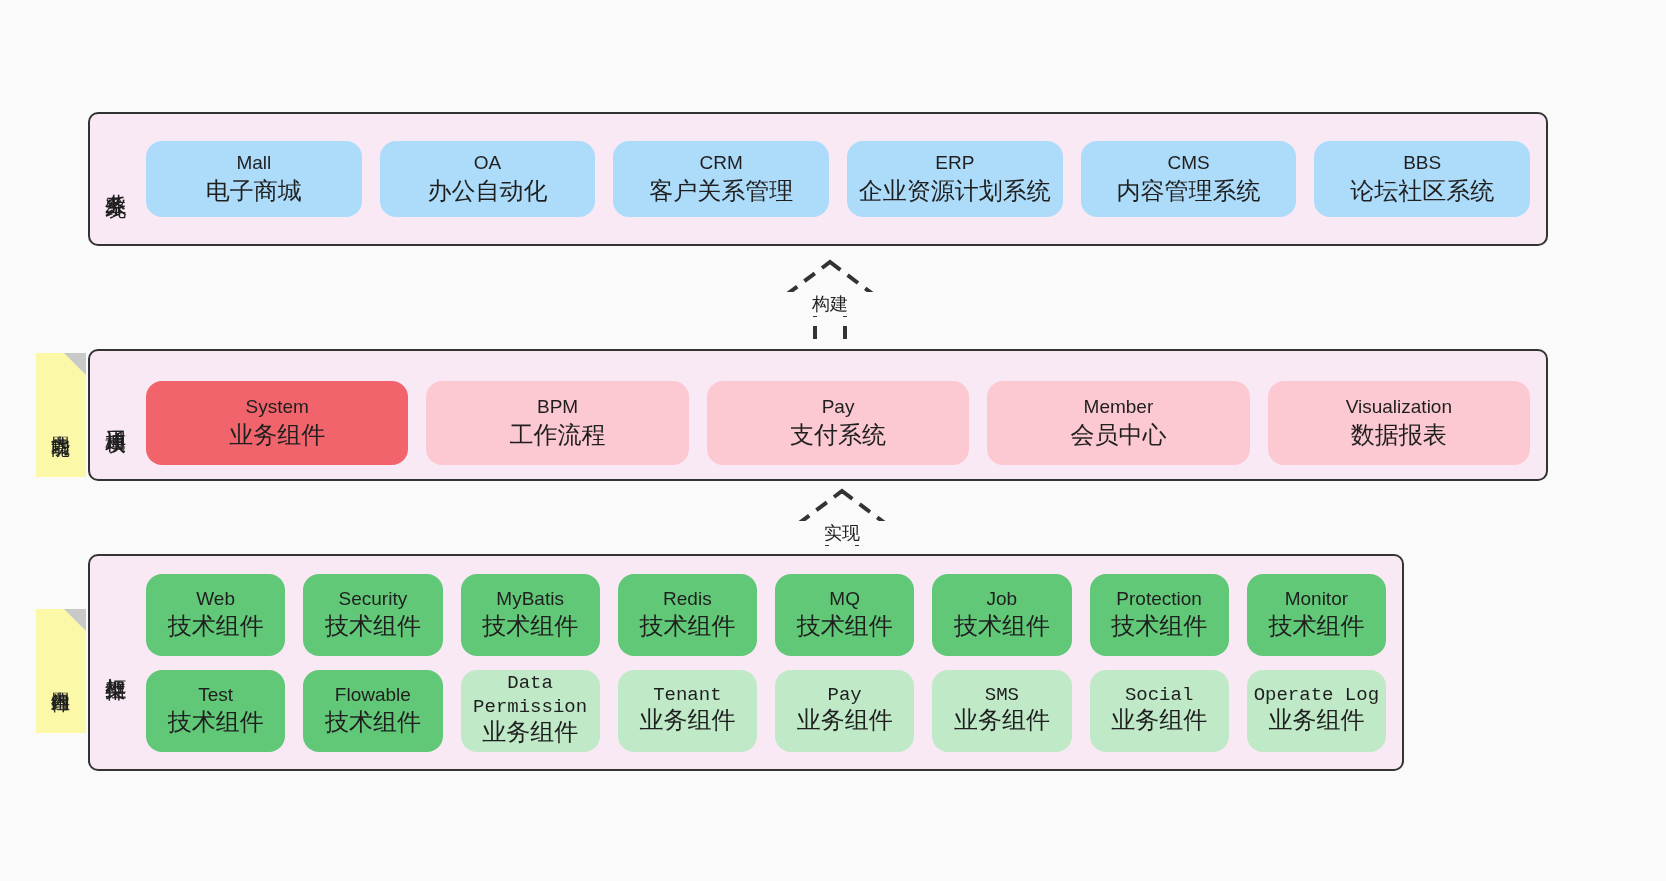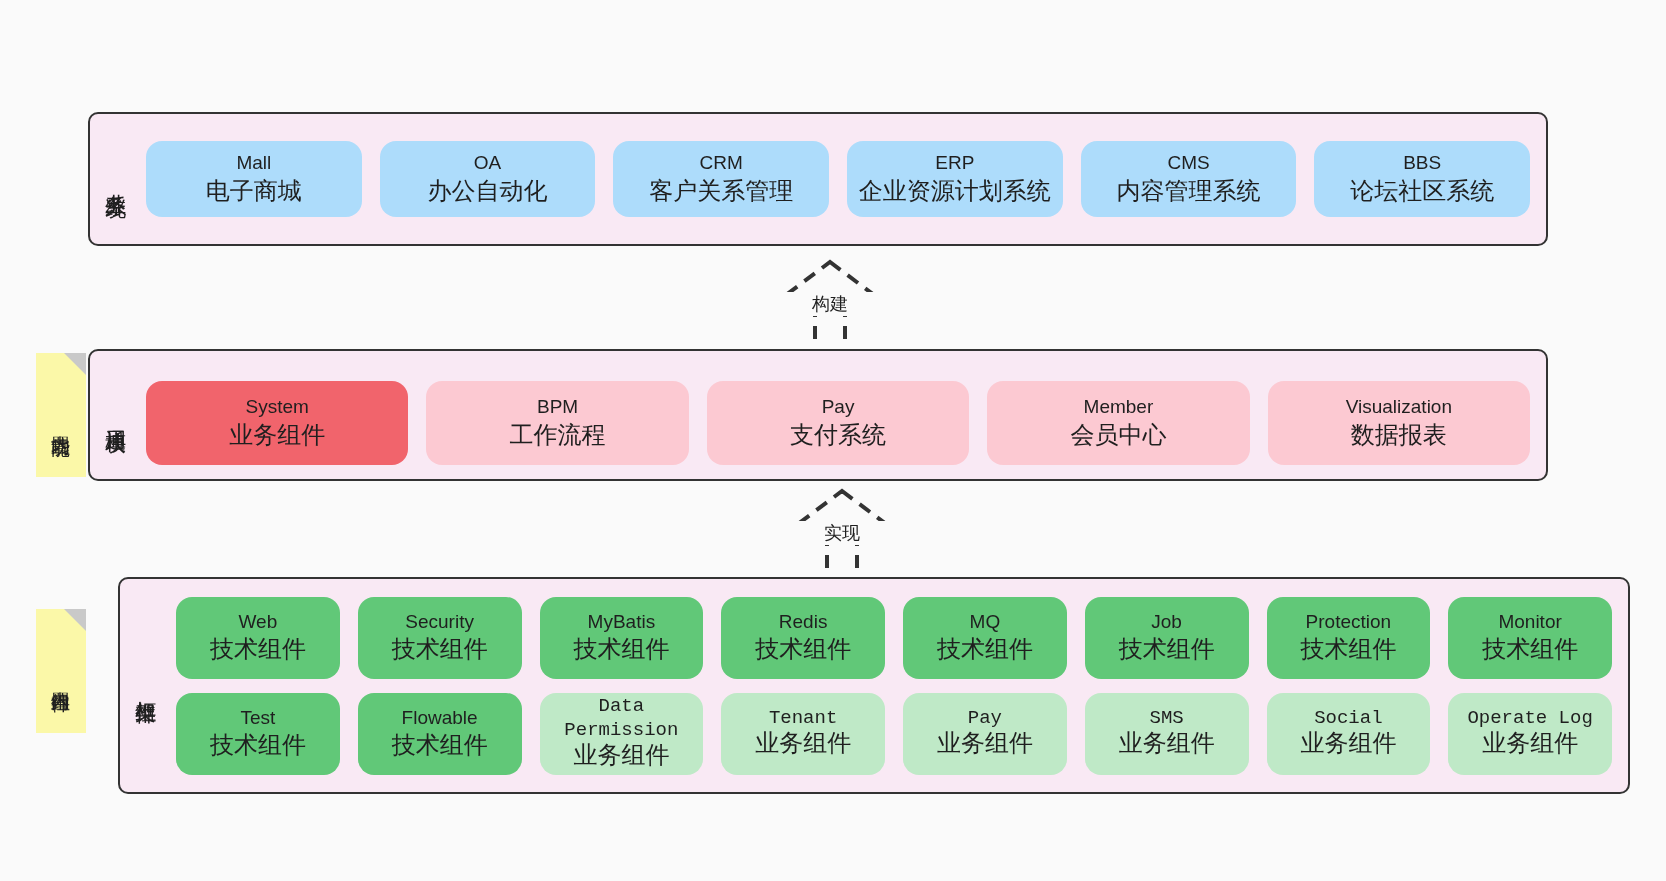--- a/index.html
+++ b/index.html
@@ -71,21 +71,21 @@
   #layer-business { left: 88px; top: 112px; width: 1460px; height: 134px; }
   #layer-business .cell { height: 76px; background: #addcfb; }
 
   
   #layer-modules { left: 88px; top: 349px; width: 1460px; height: 132px; }
   #layer-modules .cell { height: 84px; margin-top: 16px; }
   .mod-strong { background: #f1646c; }
   .mod-soft   { background: #fcc9d2; }
 
   
-  #layer-framework { left: 88px; top: 577px; width: 1512px; height: 217px; margin-left: 30px; }
+  #layer-framework { left: 88px; top: 554px; width: 1316px; height: 217px; }
   #layer-framework .cell { height: 82px; }
   .comp-tech { background: #61c878; }
   .comp-biz  { background: #bfe9c7; font-family: Liberation Mono, monospace; }
 
   
   .note {
     position: absolute;
     width: 50px;
     background: #fbf8a8;
     color: #1f1f1f;

